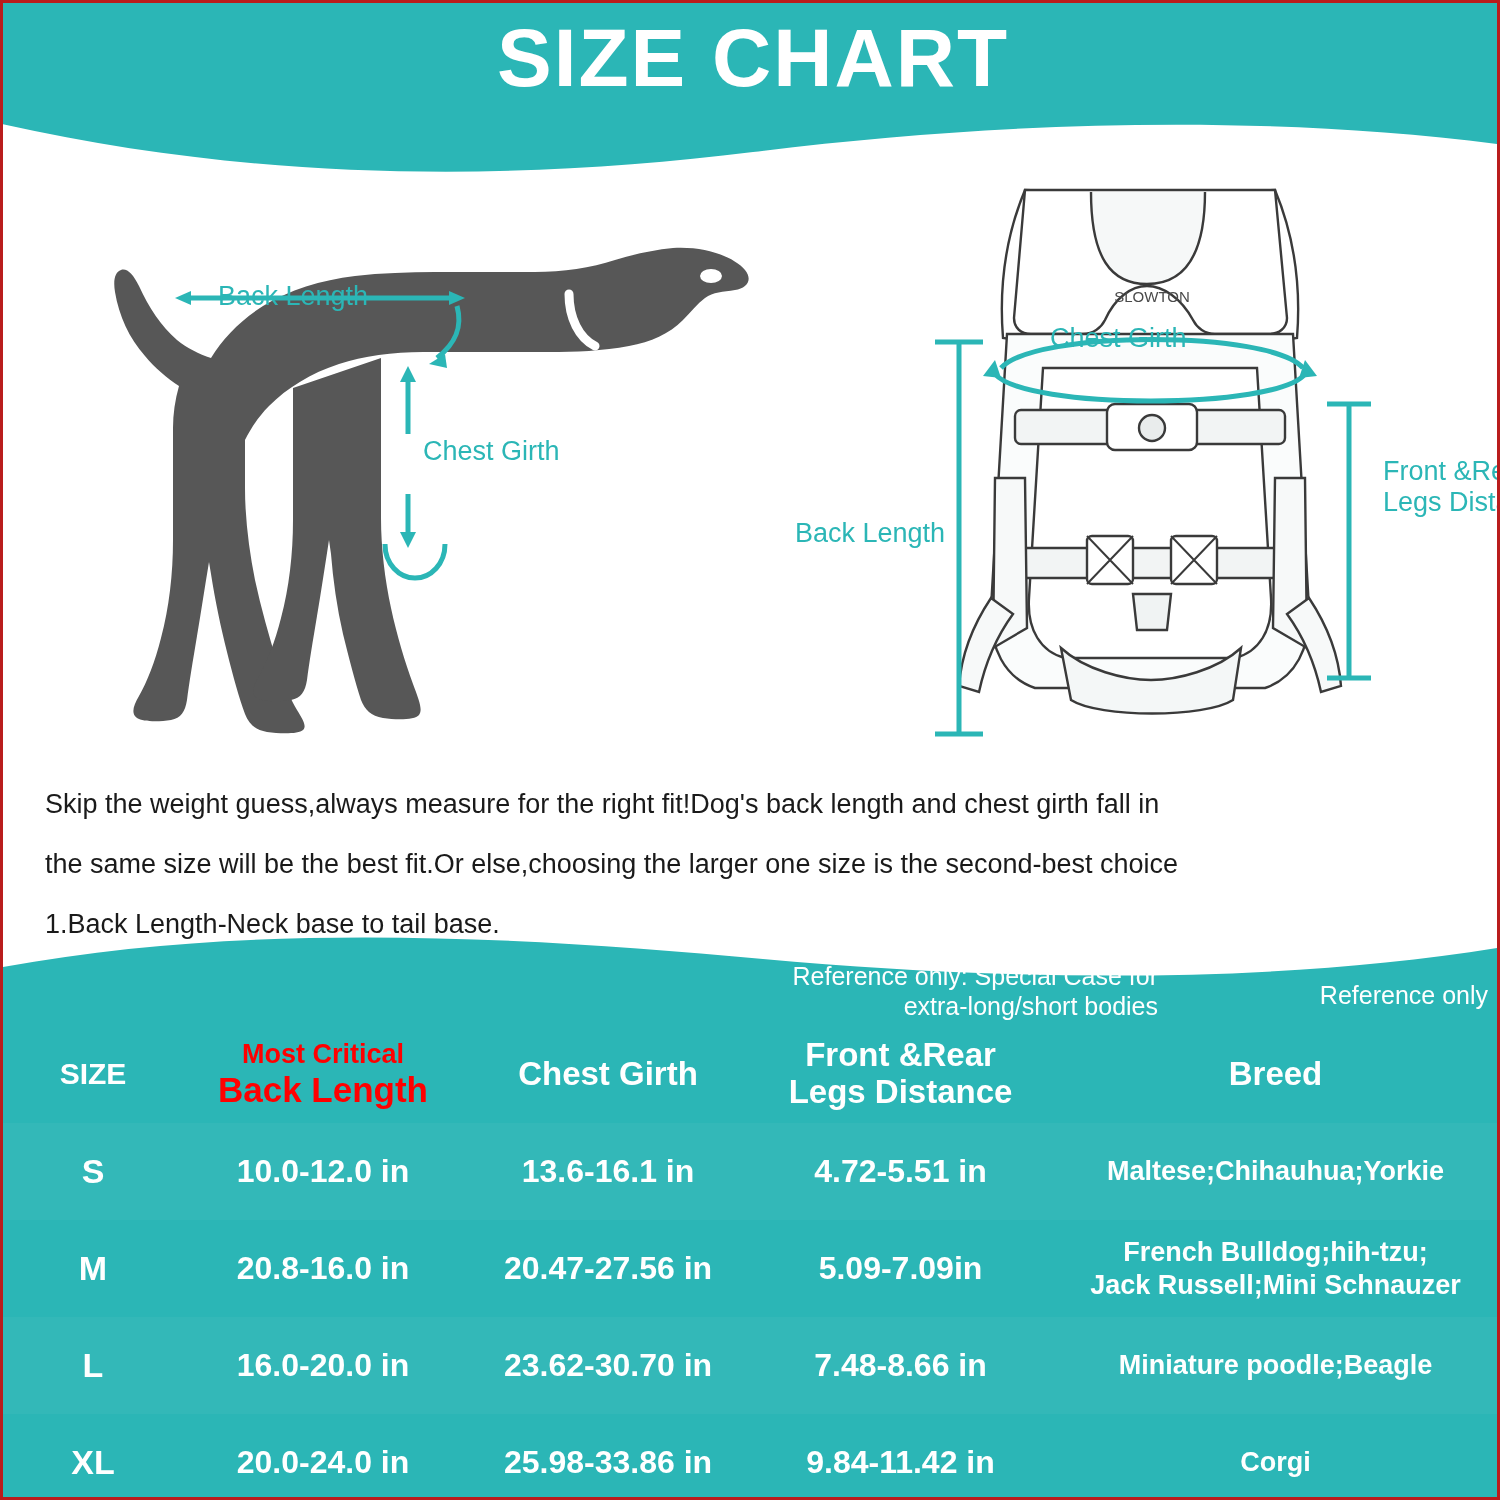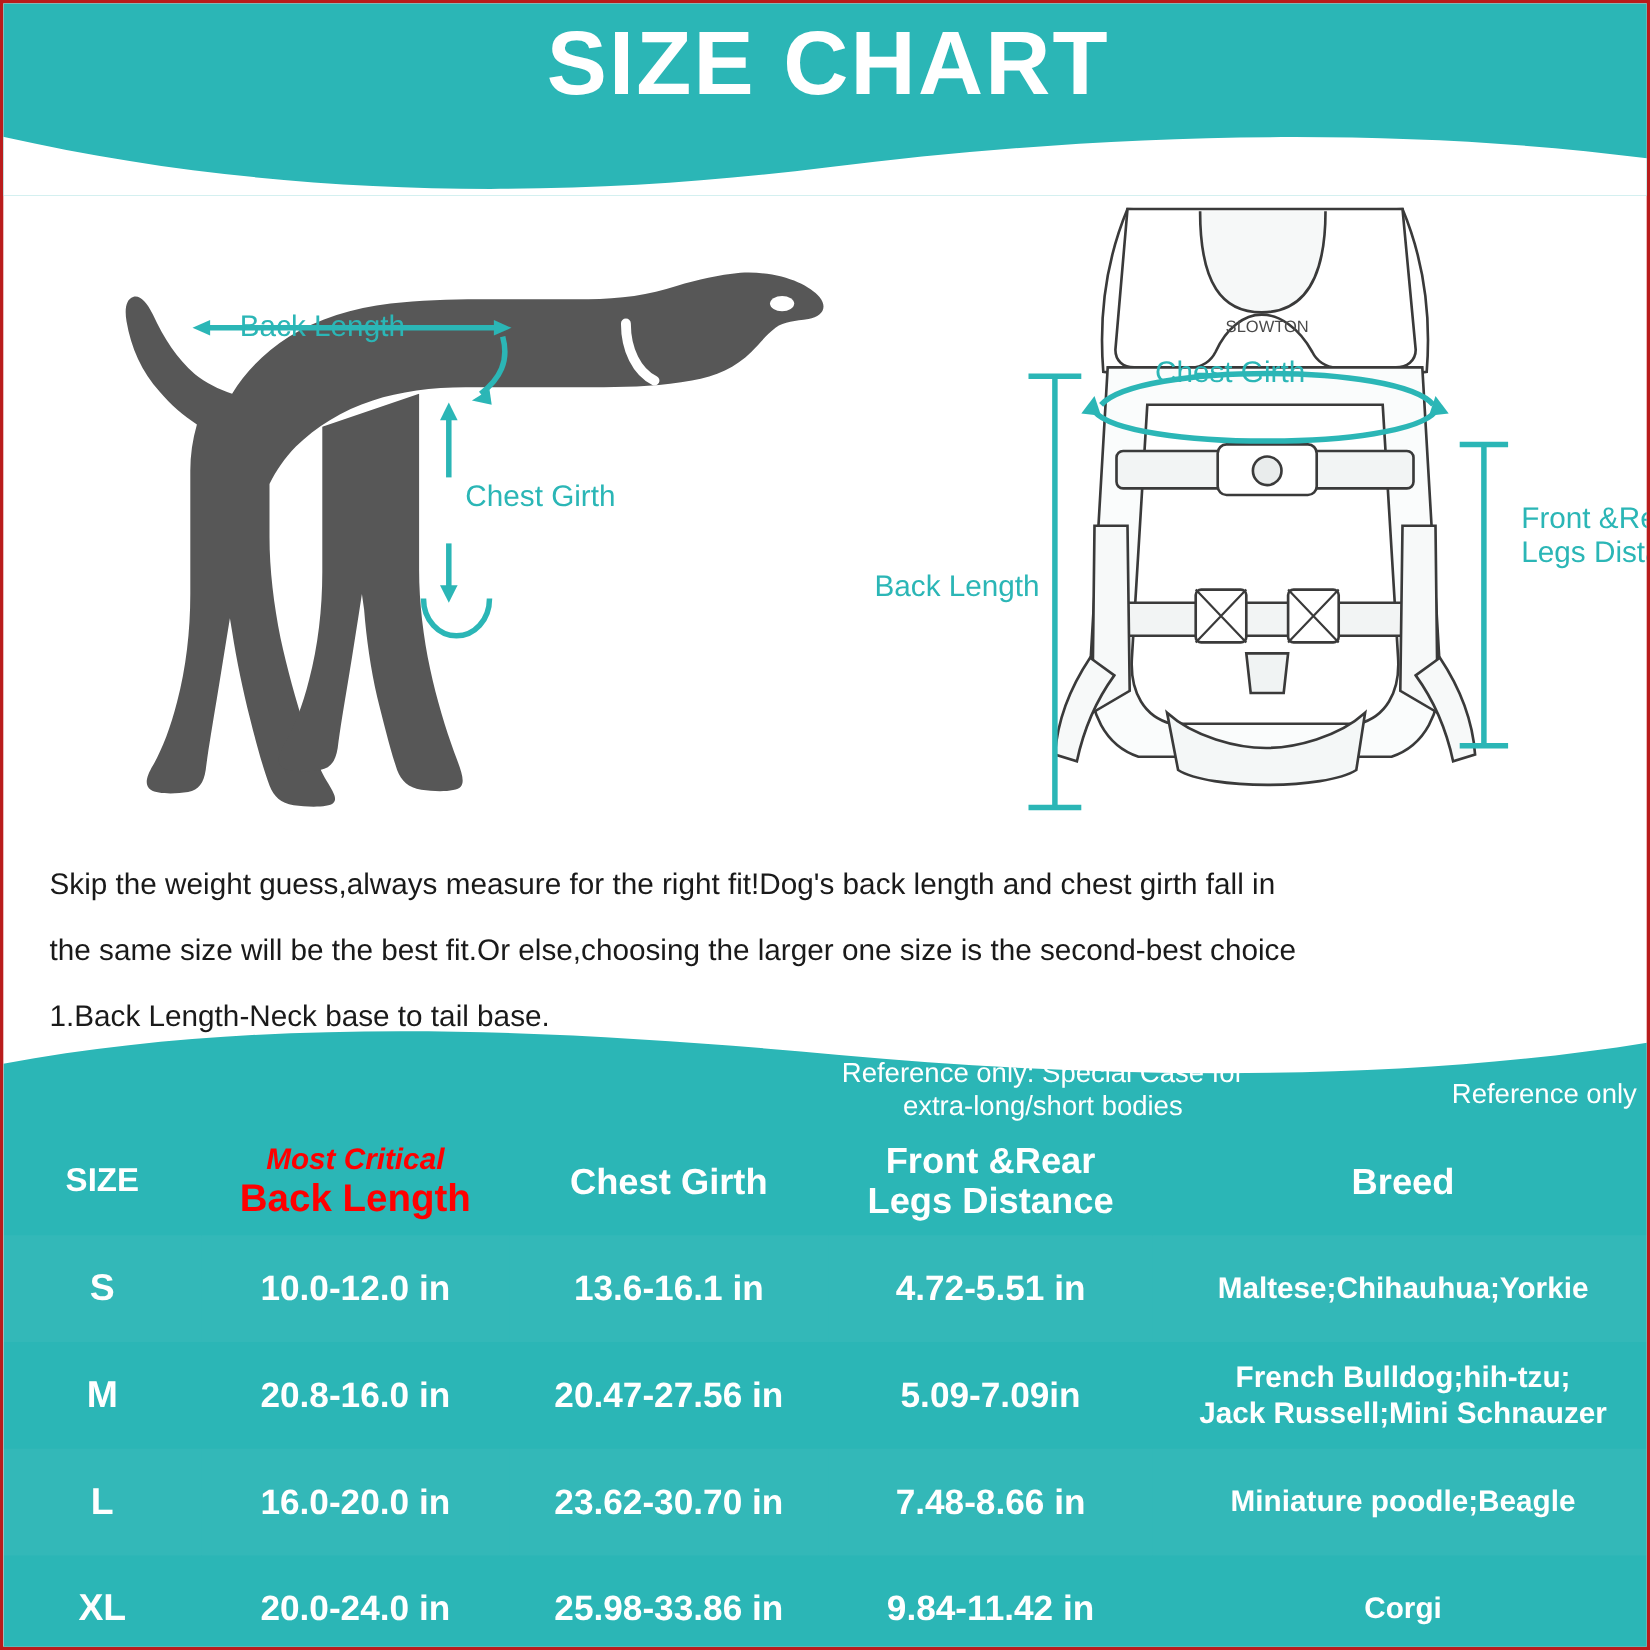--- a/index.html
+++ b/index.html
@@ -103,21 +103,21 @@
     font-weight:bold;
     padding:0;
   }
   thead th{
     height:98px;
     font-size:33px;
     line-height:1.12;
   }
   th.size-h{font-size:30px;}
   th.bl-h{color:#ff0000;font-size:35px;line-height:1.12;}
-  th.bl-h .small{font-size:27px;display:block;font-style:italic;}
+  th.bl-h .small{font-size:27px;display:block;}
   tbody td{
     height:97px;
     font-size:32px;
     line-height:1.15;
   }
   td.size-c{font-size:34px;}
   td.breed-c{font-size:27px;line-height:1.2;}
   tbody tr:nth-child(odd){background:rgba(255,255,255,0.04);}
 </style>
 </head>
@@ -280,21 +280,21 @@
     <div>the same size will be the best fit.Or else,choosing the larger one size is the second-best choice</div>
     <div>1.Back Length-Neck base to tail base.</div>
   </div>
 
   <div class="table-block">
     <svg class="table-bg" viewBox="0 0 1500 570" preserveAspectRatio="none">
       <path d="M0,34 C250,-12 520,4 760,26 C1000,48 1270,52 1500,14 L1500,570 L0,570 Z" fill="#2bb6b6"></path>
     </svg>
 
     <div class="table-inner">
-      <div class="note1" style="white-space:pre-line;">Reference only: Special Case for
+      <div class="note1" style="white-space:pre-line;text-align:right;">Reference only: Special Case for
 extra-long/short bodies</div>
       <div class="note2">Reference only</div>
 
       <table>
         <colgroup>
           <col class="c1">
             <col class="c2">
             <col class="c3">
             <col class="c4">
             <col class="c5">

